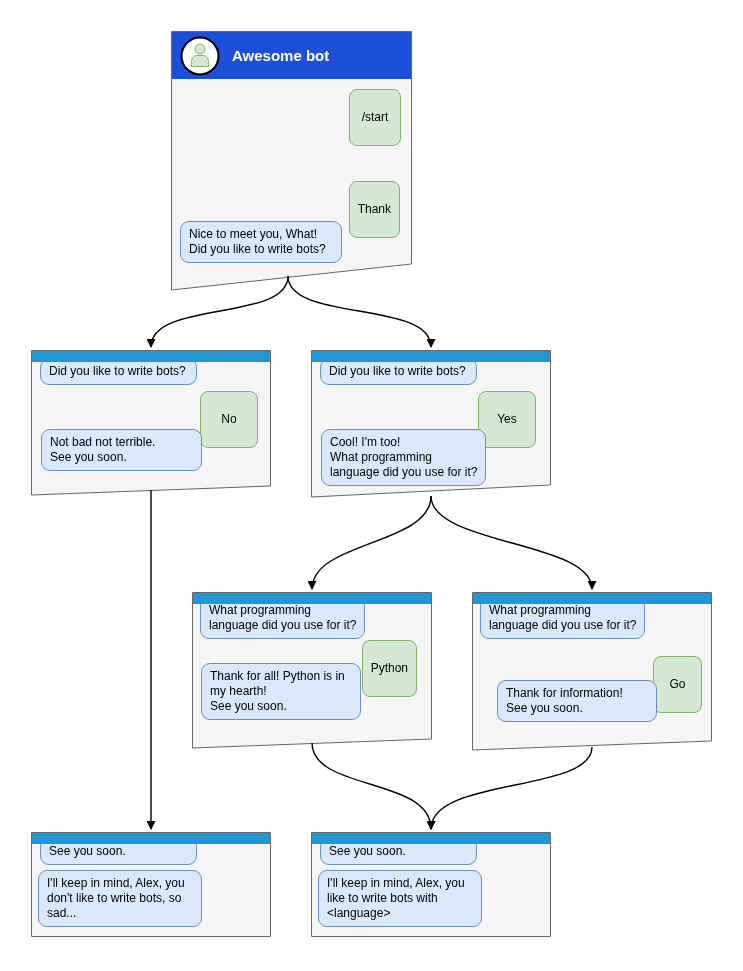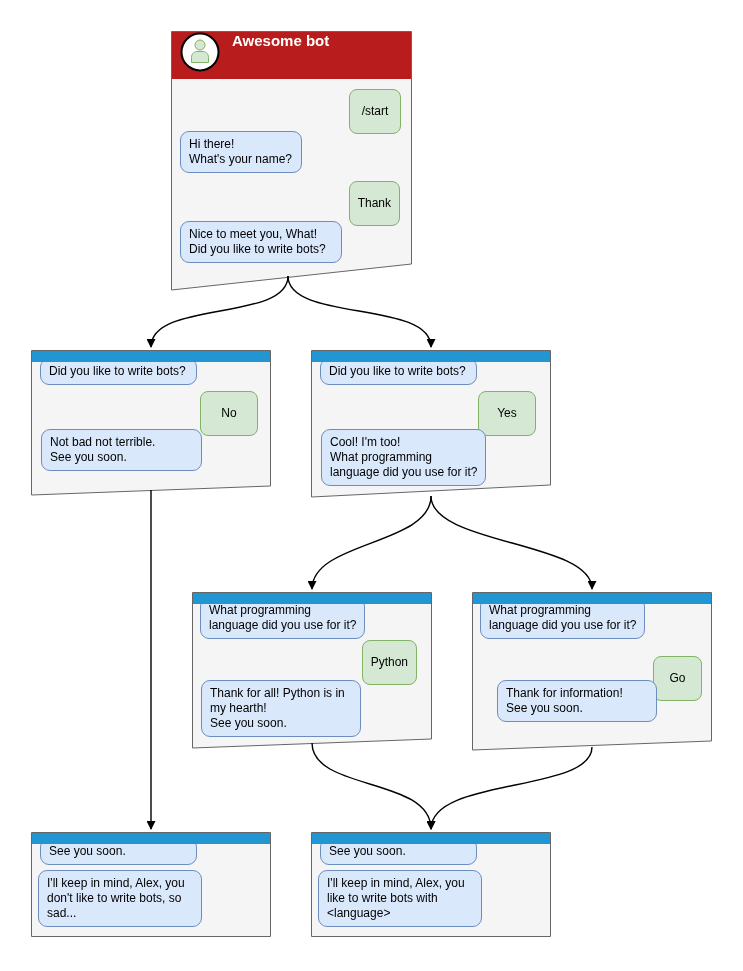--- a/index.html
+++ b/index.html
@@ -8,39 +8,39 @@
     background:#ffffff; font-family:"Liberation Sans", sans-serif;
   }
   #shapes { position:absolute; left:0; top:0; z-index:1; pointer-events:none; }
   .win { position:absolute; z-index:2; }
   .strip {
     position:absolute; left:0; top:0; right:0; height:11px;
     background:#2196d3; z-index:3;
   }
   .main-header {
     position:absolute; left:0; top:0; right:0; height:47px;
-    background:#b91c1c; z-index:3; display:flex; align-items:flex-start;
+    background:#1d4ed8; z-index:3; display:flex; align-items:center;
   }
   .avatar { width:40px; height:40px; margin-left:8px; flex:0 0 auto; }
   .chat-title {
     color:#ffffff; font-size:15px; font-weight:bold; margin-left:12px;
     white-space:nowrap;
   }
   .bubble {
     position:absolute; z-index:2; box-sizing:border-box;
     font-size:12px; line-height:15px; color:#000;
     white-space:pre-line; width:max-content;
   }
   .bubble.bot {
     background:#dae8fc; border:1px solid #6c8ebf; border-radius:9px;
     padding:5px 8px; text-align:left;
   }
   .bubble.user {
     background:#d5e8d4; border:1px solid #82b366; border-radius:8px;
-    padding:14px 8px; text-align:center;
+    padding:20px 8px; text-align:center;
   }
 </style>
 </head>
 <body>
 
 <div id="canvas">
 
   <svg id="shapes" width="743" height="971" viewBox="0 0 743 971">
     <defs>
       <marker id="arr" viewBox="0 0 10 10" refX="9" refY="5" markerWidth="11" markerHeight="9" orient="auto" markerUnits="userSpaceOnUse">
@@ -68,22 +68,20 @@
   <div class="win" style="left:172px;top:32px;width:239px;height:230px">
     <div class="main-header">
       <svg class="avatar" viewBox="0 0 40 40">
         <circle cx="20" cy="20" r="18.5" fill="#ffffff" stroke="#000000" stroke-width="2"></circle>
         <circle cx="20" cy="13" r="5" fill="#d5e8d4" stroke="#82b366"></circle>
         <path d="M11.5 30.5 v-5 c0-4.5 3.5-6 5.5-6 h6 c2 0 5.5 1.5 5.5 6 v5 z" fill="#d5e8d4" stroke="#82b366"></path>
       </svg>
       <span class="chat-title">Awesome bot</span>
     </div>
     <div class="bubble user" style="right:10px;top:57px;min-width:52px">/start</div>
-    <div class="bubble bot" style="left:8px;top:99px;min-width:122px">Hi there!
-What's your name?</div>
     <div class="bubble user" style="right:11px;top:149px;min-width:49px">Thank</div>
     <div class="bubble bot" style="left:8px;top:189px;min-width:162px">Nice to meet you, What!
 Did you like to write bots?</div>
   </div>
 
   <div class="win" style="left:32px;top:351px;width:238px;height:140px">
     <div class="strip"></div>
     <div class="bubble bot" style="left:8px;top:7px;min-width:157px">Did you like to write bots?</div>
     <div class="bubble user" style="right:12px;top:40px;min-width:58px">No</div>
     <div class="bubble bot" style="left:9px;top:78px;min-width:161px">Not bad not terrible.
@@ -97,21 +95,21 @@
     <div class="bubble bot" style="left:9px;top:78px;min-width:161px">Cool! I'm too!
 What programming
 language did you use for it?</div>
   </div>
 
   <div class="win" style="left:193px;top:593px;width:238px;height:152px">
     <div class="strip"></div>
     <div class="bubble bot" style="left:7px;top:4px;min-width:162px">What programming
 language did you use for it?</div>
     <div class="bubble user" style="right:14px;top:47px;min-width:50px">Python</div>
-    <div class="bubble bot" style="left:8px;top:87px;min-width:160px">Thank for all! Python is in
+    <div class="bubble bot" style="left:8px;top:70px;min-width:160px">Thank for all! Python is in
 my hearth!
 See you soon.</div>
   </div>
 
   <div class="win" style="left:473px;top:593px;width:238px;height:154px">
     <div class="strip"></div>
     <div class="bubble bot" style="left:7px;top:4px;min-width:162px">What programming
 language did you use for it?</div>
     <div class="bubble user" style="right:9px;top:63px;min-width:49px">Go</div>
     <div class="bubble bot" style="left:24px;top:87px;min-width:160px">Thank for information!

